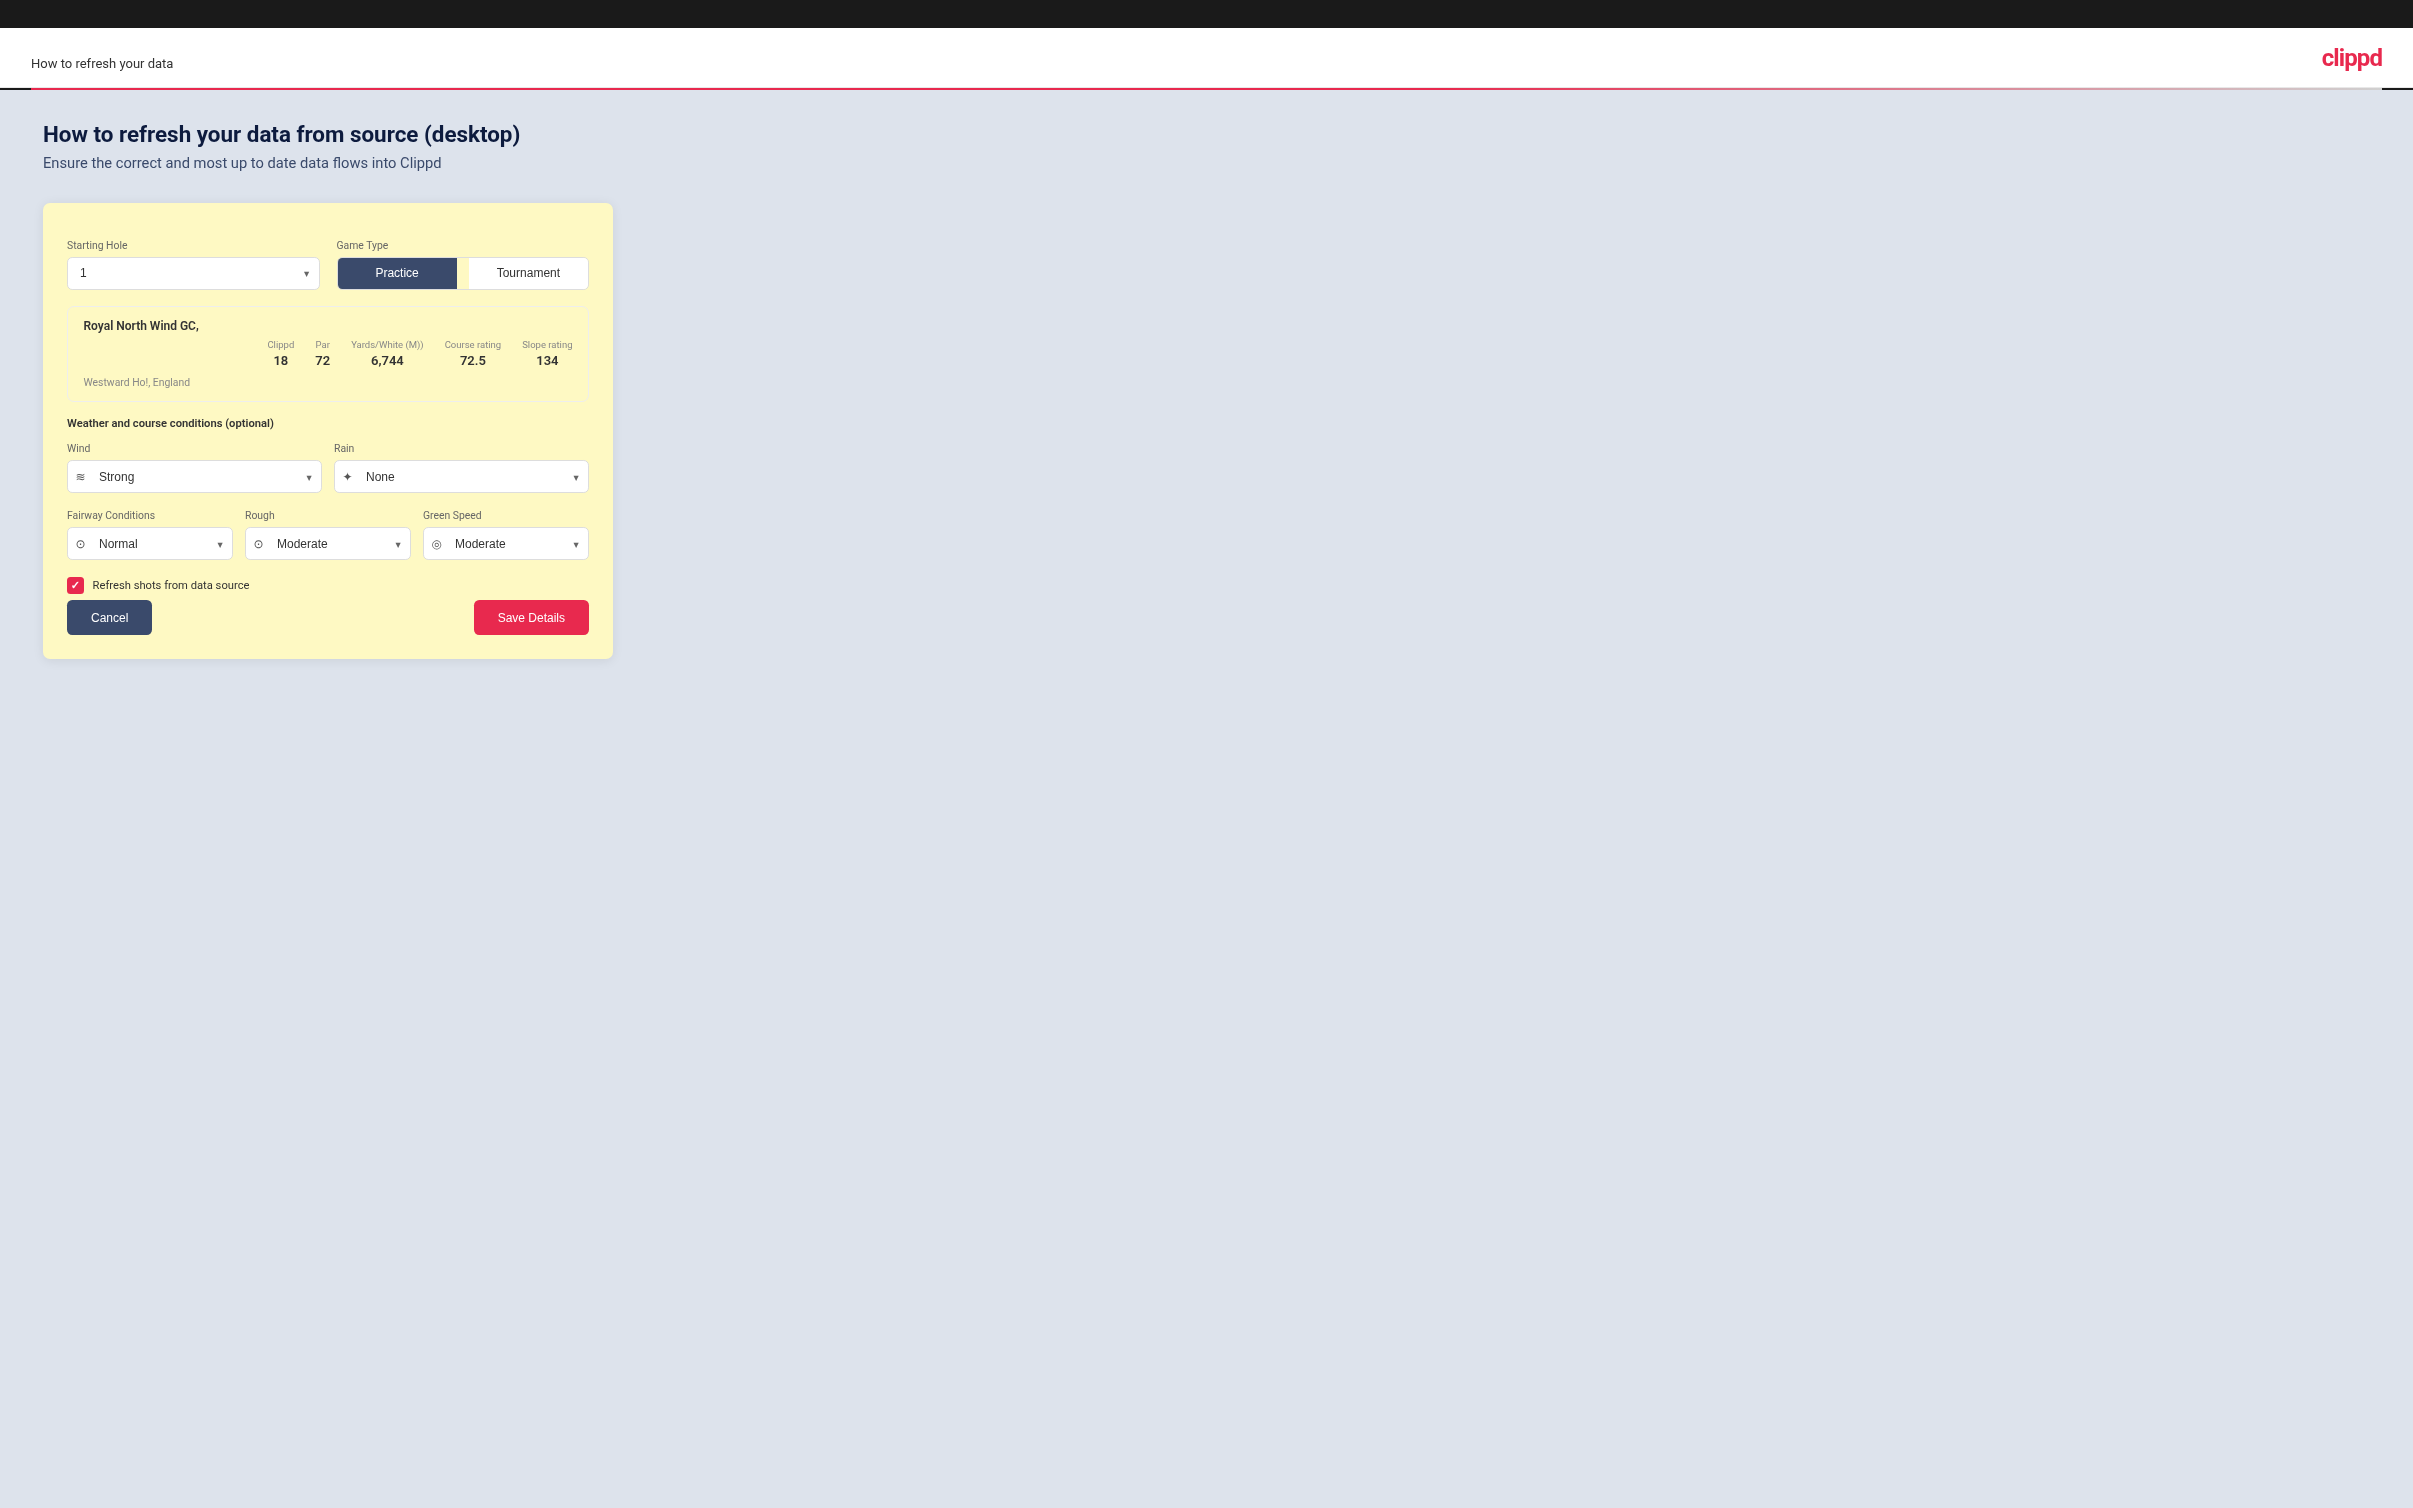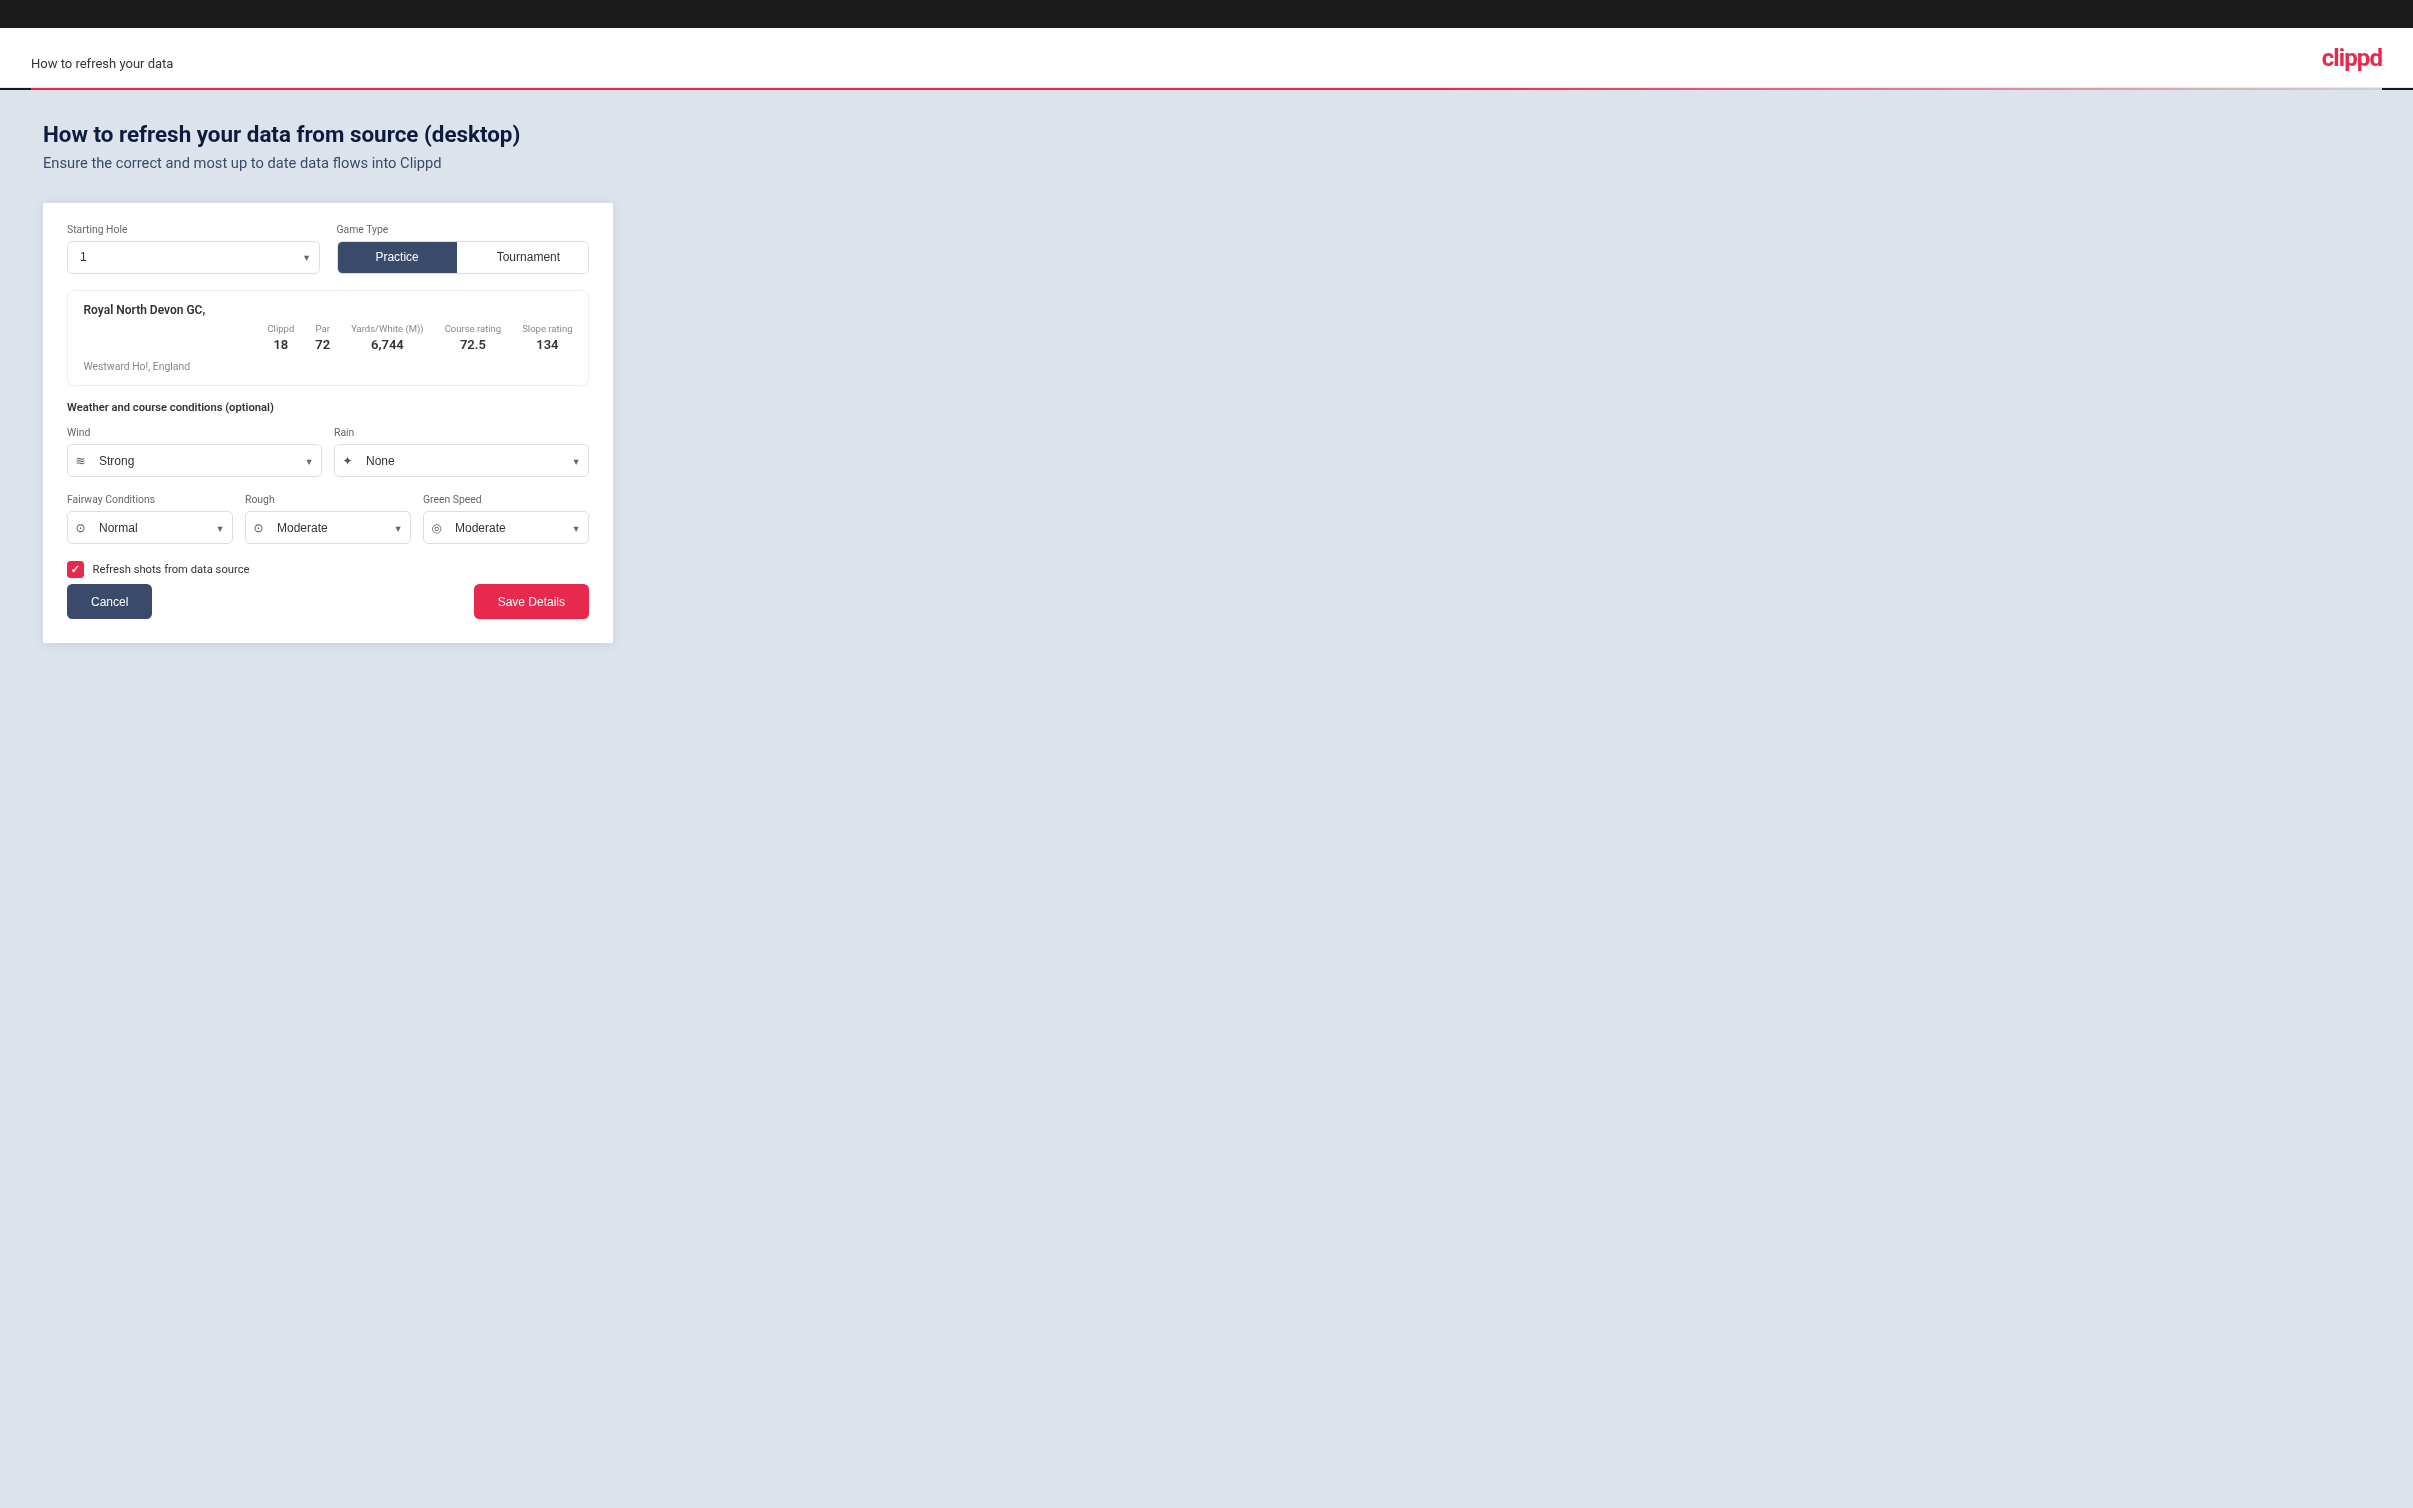--- a/index.html
+++ b/index.html
@@ -46,23 +46,23 @@
       font-size: 14.7px;
       color: #3a4a6b;
       margin-bottom: 31px;
     }
     .content-row {
       display: flex;
       gap: 43px;
       align-items: flex-start;
     }
     .card {
-      background: #ffffff;
-      border-radius: 1px;
-      padding: 20px 24px 24px 24px;
+      background: #fef9c3;
+      border-radius: 7px;
+      padding: 36px 24px 24px 24px;
       flex: 0 0 570px;
       box-shadow: 0 1.7px 10.4px rgba(0,0,0,0.08);
     }
     .form-row {
       display: flex;
       gap: 17px;
       margin-bottom: 15.5px;
     }
     .form-group {
       flex: 1;
@@ -310,21 +310,21 @@
           <label class="form-label">Game Type</label>
           <div class="game-type-buttons">
             <button class="game-type-btn active">Practice</button>
             <button class="game-type-btn inactive">Tournament</button>
           </div>
         </div>
       </div>
 
       <div class="course-info">
         <div class="course-name">
-          <div class="course-name-main">Royal North Devon GC,</div>
+          <div class="course-name-main">Royal North Wind GC,</div>
           <div class="course-name-sub">Westward Ho!, England</div>
         </div>
         <div class="course-stats">
           <div class="course-stat">
             <span class="course-stat-label">Clippd</span>
             <span class="course-stat-value">18</span>
           </div>
           <div class="course-stat">
             <span class="course-stat-label">Par</span>
             <span class="course-stat-value">72</span>

